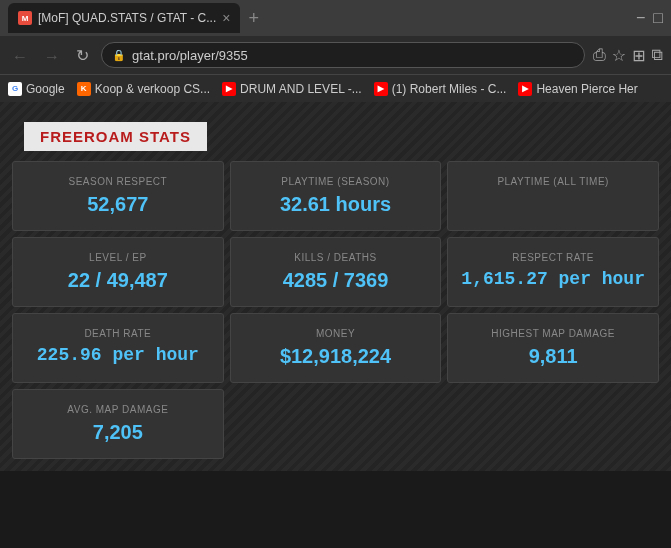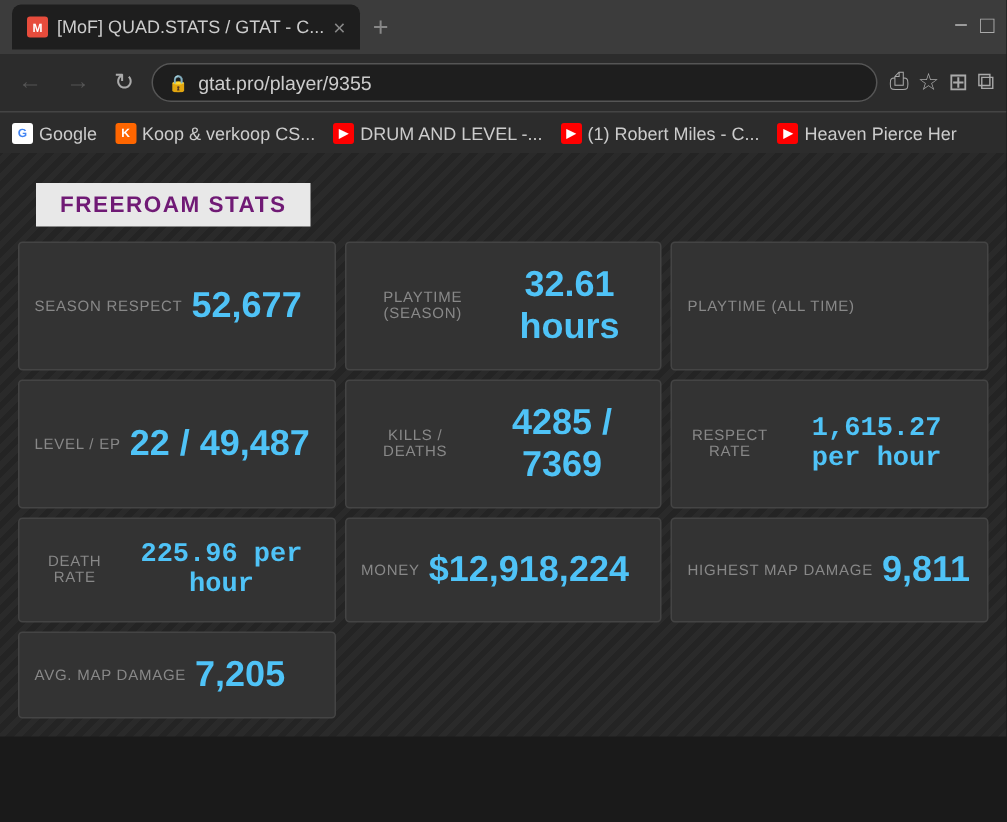--- a/index.html
+++ b/index.html
@@ -157,21 +157,21 @@
       padding: 0;
     }
 
     .section-header {
       background: #e8e8e8;
       display: inline-block;
       padding: 6px 16px;
       margin: 12px 12px 10px 12px;
       font-size: 15px;
       font-weight: bold;
-      color: #701a75;
+      color: #b91c1c;
       letter-spacing: 1px;
     }
 
     .stats-background {
       background: repeating-linear-gradient(
         -45deg,
         #2a2a2a,
         #2a2a2a 4px,
         #242424 4px,
         #242424 8px
@@ -185,34 +185,34 @@
       gap: 6px;
     }
 
     .stat-card {
       background: #333;
       border: 1px solid #444;
       border-radius: 3px;
       padding: 14px 10px;
       text-align: center;
       display: flex;
-      flex-direction: row;
+      flex-direction: column;
       align-items: center;
       gap: 6px;
     }
 
     .stat-label {
       font-size: 10px;
       color: #888;
       letter-spacing: 0.5px;
       text-transform: uppercase;
     }
 
     .stat-value {
-      font-size: 24px;
+      font-size: 20px;
       font-weight: bold;
       color: #4fc3f7;
     }
 
     .stat-value.large { font-size: 18px; font-family: Liberation Mono, monospace; }
     .stat-value.ratio { color: #4fc3f7; }
   </style>
 </head>
 <body>
 

